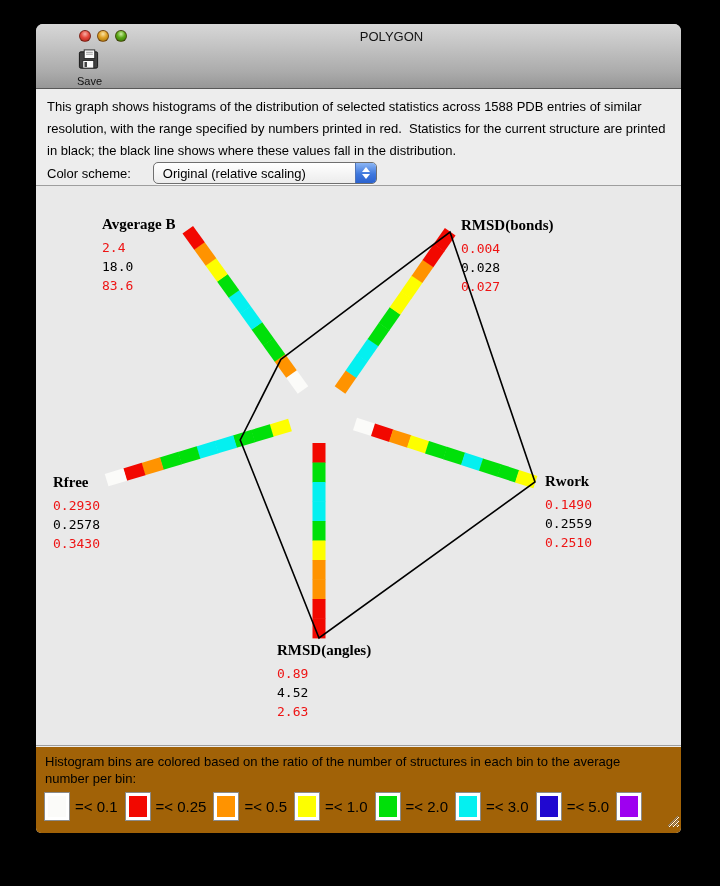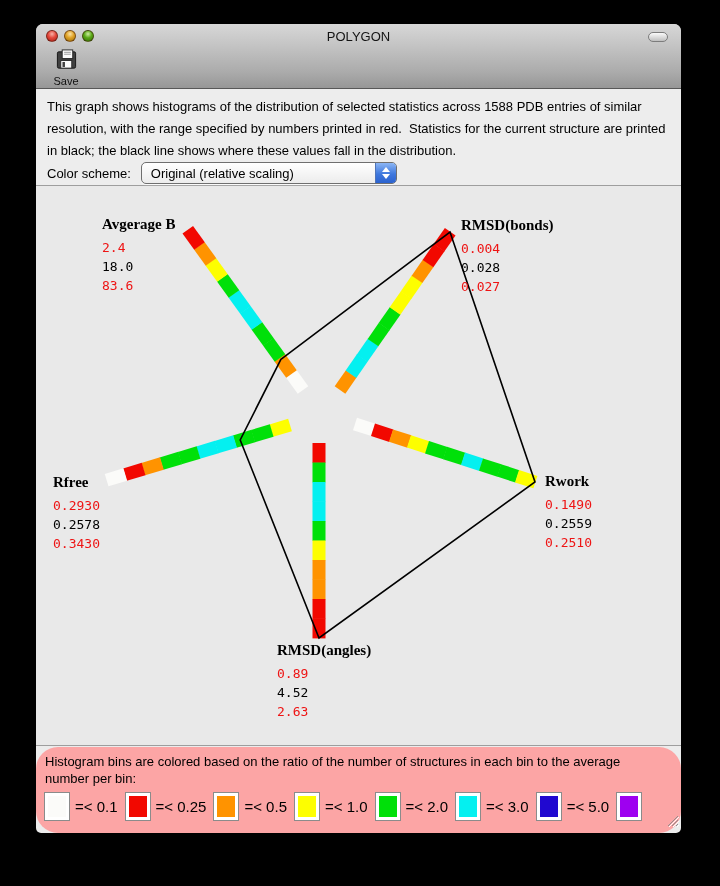--- a/index.html
+++ b/index.html
@@ -4,41 +4,41 @@
 <style>
   html,body{margin:0;padding:0;}
   body{width:720px;height:886px;background:#000;position:relative;overflow:hidden;
        font-family:"Liberation Sans",sans-serif;}
   .window{position:absolute;left:36px;top:24px;width:645px;height:809px;
           border-radius:7px 7px 5px 5px;overflow:hidden;background:#ececec;
           box-shadow:0 12px 30px rgba(0,0,0,.7);}
   
   .header{position:absolute;left:0;top:0;width:100%;height:64px;
           background:linear-gradient(#d7d7d7 0%,#c6c6c6 30%,#ababab 75%,#979797 100%);
-          border-bottom:1px solid #585858;}
+          border-bottom:1px solid #585858;padding-left:33px;}
   .titlebar{position:relative;height:24px;}
   .title{position:absolute;left:0;right:0;top:5px;text-align:center;font-size:13px;color:#141414;}
   .lights{position:absolute;left:10px;top:6px;display:flex;gap:6px;}
   .light{width:12px;height:12px;border-radius:50%;border:1px solid rgba(60,20,10,.55);box-sizing:border-box;}
   .light.red{background:radial-gradient(circle at 50% 30%,#f7b0a6 0%,#e4483c 45%,#a91f16 100%);}
   .light.yellow{background:radial-gradient(circle at 50% 30%,#fbe3a5 0%,#e0a226 45%,#9a6c07 100%);}
   .light.green{background:radial-gradient(circle at 50% 30%,#cdeca2 0%,#5aa815 45%,#336d06 100%);}
   .pill{position:absolute;right:13px;top:8px;width:20px;height:10px;border-radius:5px;
         border:1px solid #7c7c7c;background:linear-gradient(#fafafa,#bfbfbf);box-sizing:border-box;}
   .toolbar{position:relative;height:40px;}
-  .toolbtn{position:absolute;left:8px;top:0px;width:44px;text-align:center;cursor:default;}
+  .toolbtn{position:absolute;left:8px;top:0px;width:44px;text-align:left;cursor:default;}
   .toolbtn .lbl{font-size:11px;color:#111;margin-top:0px;}
   
   .descsec{position:absolute;left:0;top:65px;width:100%;height:97px;background:#ededed;
            border-bottom:1px solid #9e9e9e;box-sizing:border-box;}
   .desc{position:absolute;left:11px;top:7px;width:630px;font-size:13px;line-height:22px;
         color:#000;white-space:pre-wrap;}
   .csrow{position:absolute;left:11px;top:73px;display:flex;align-items:center;}
-  .cslabel{font-size:13px;color:#000;margin-right:10px;}
-  .popup{position:relative;width:256px;height:22px;border:1px solid #6f6f6f;border-radius:5px;
+  .cslabel{font-size:13px;color:#000;margin-right:22px;}
+  .popup{position:relative;width:224px;height:22px;border:1px solid #6f6f6f;border-radius:5px;
          background:linear-gradient(#ffffff,#ececec);box-sizing:border-box;display:flex;align-items:center;
          box-shadow:0 1px 1px rgba(255,255,255,.8);}
   .popup .ptext{flex:1;font-size:13px;padding-left:9px;color:#000;}
   .stepper{width:20px;height:100%;border-left:1px solid #4f74b8;border-radius:0 4px 4px 0;
            background:linear-gradient(#8cb6f5 0%,#3f78dd 55%,#2b62cf 100%);
            display:flex;flex-direction:column;align-items:center;justify-content:center;gap:2px;}
   .tri-up{width:0;height:0;border-left:4px solid transparent;border-right:4px solid transparent;
           border-bottom:5px solid #fff;}
   .tri-dn{width:0;height:0;border-left:4px solid transparent;border-right:4px solid transparent;
           border-top:5px solid #fff;}
@@ -50,21 +50,21 @@
   .ax-name{font-family:"Liberation Serif",serif;font-weight:bold;font-size:15px;color:#000;margin-bottom:5px;}
   .ax-v{font-family:"DejaVu Sans Mono",monospace;font-size:13px;line-height:19px;}
   .ax-red{color:#ee1414;}
   .ax-blk{color:#000;}
   .axl-0{left:66px;top:30px;}
   .axl-1{left:425px;top:31px;}
   .axl-2{left:509px;top:287px;}
   .axl-3{left:241px;top:456px;}
   .axl-4{left:17px;top:288px;}
   
-  .legsec{position:absolute;left:0;top:723px;width:100%;height:86px;background:#fca5a5;border-radius:22px;}
+  .legsec{position:absolute;left:0;top:723px;width:100%;height:86px;background:#a16207;}
   .legtext{position:absolute;left:9px;top:6px;width:616px;font-size:13px;line-height:17px;color:#000;}
   .legrow{position:absolute;left:8px;top:45px;display:flex;align-items:center;}
   .bin{display:flex;align-items:center;}
   .swatch{width:18px;height:21px;background:#fff;border:1px solid #8b8b8b;padding:3px;margin-right:5px;}
   .swatch .inner{width:100%;height:100%;}
   .binlbl{font-size:15px;color:#000;margin-right:7px;white-space:nowrap;}
   .grip{position:absolute;right:2px;bottom:2px;}
 </style>
 </head>
 <body>

